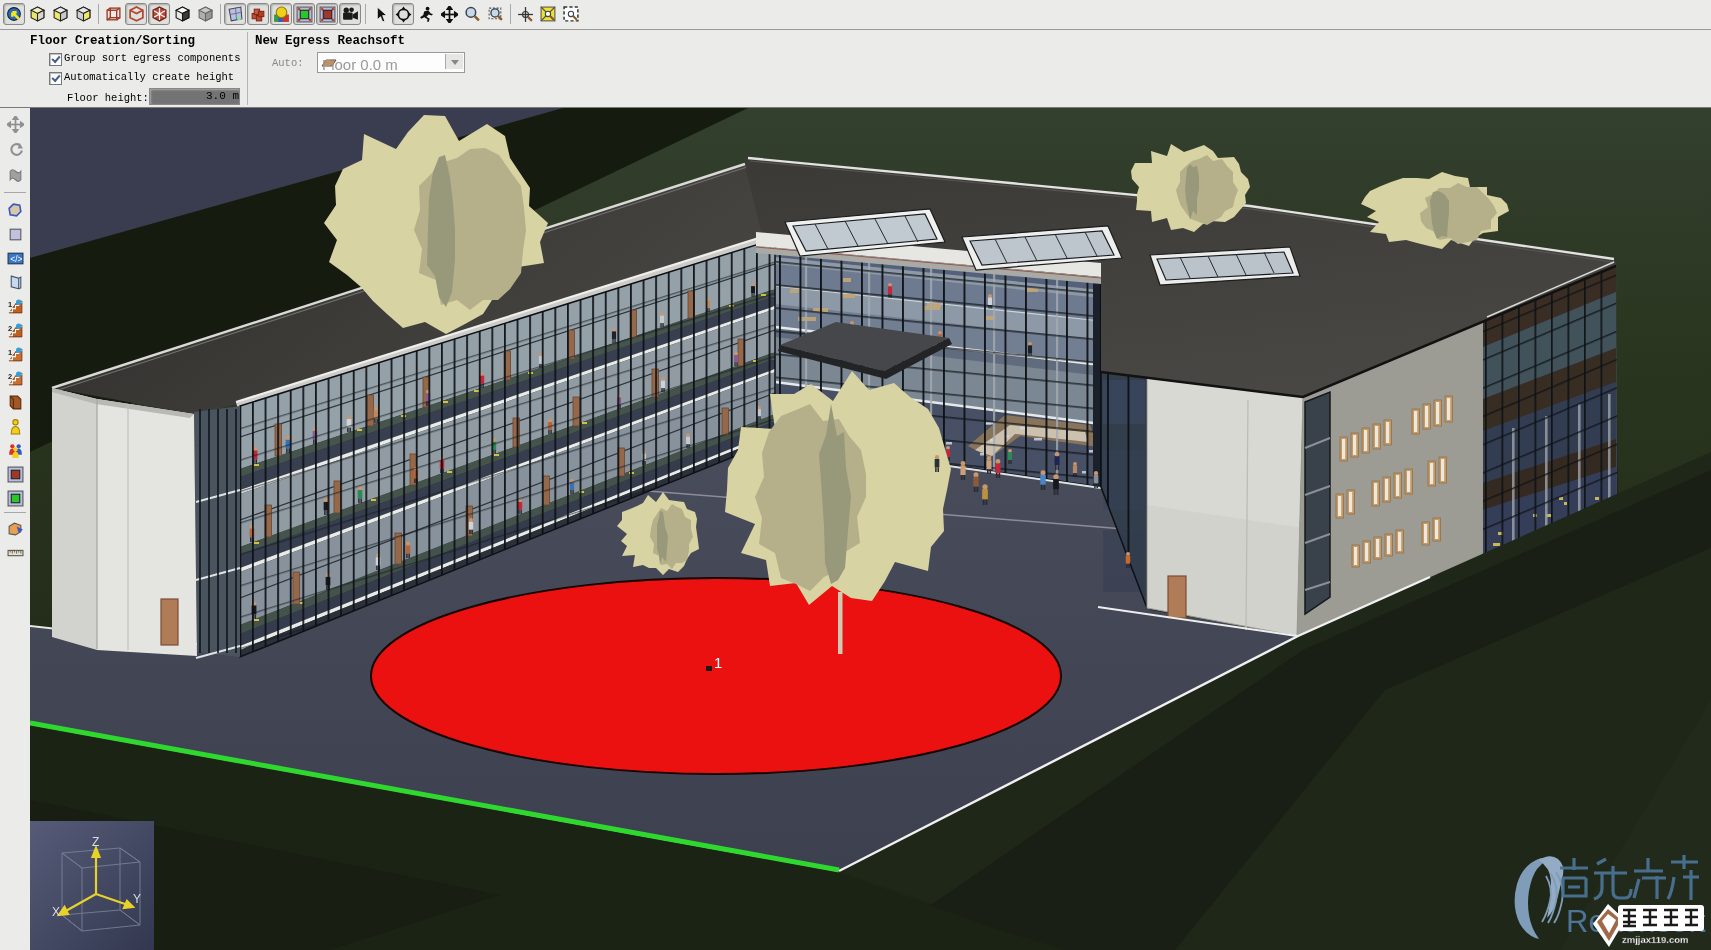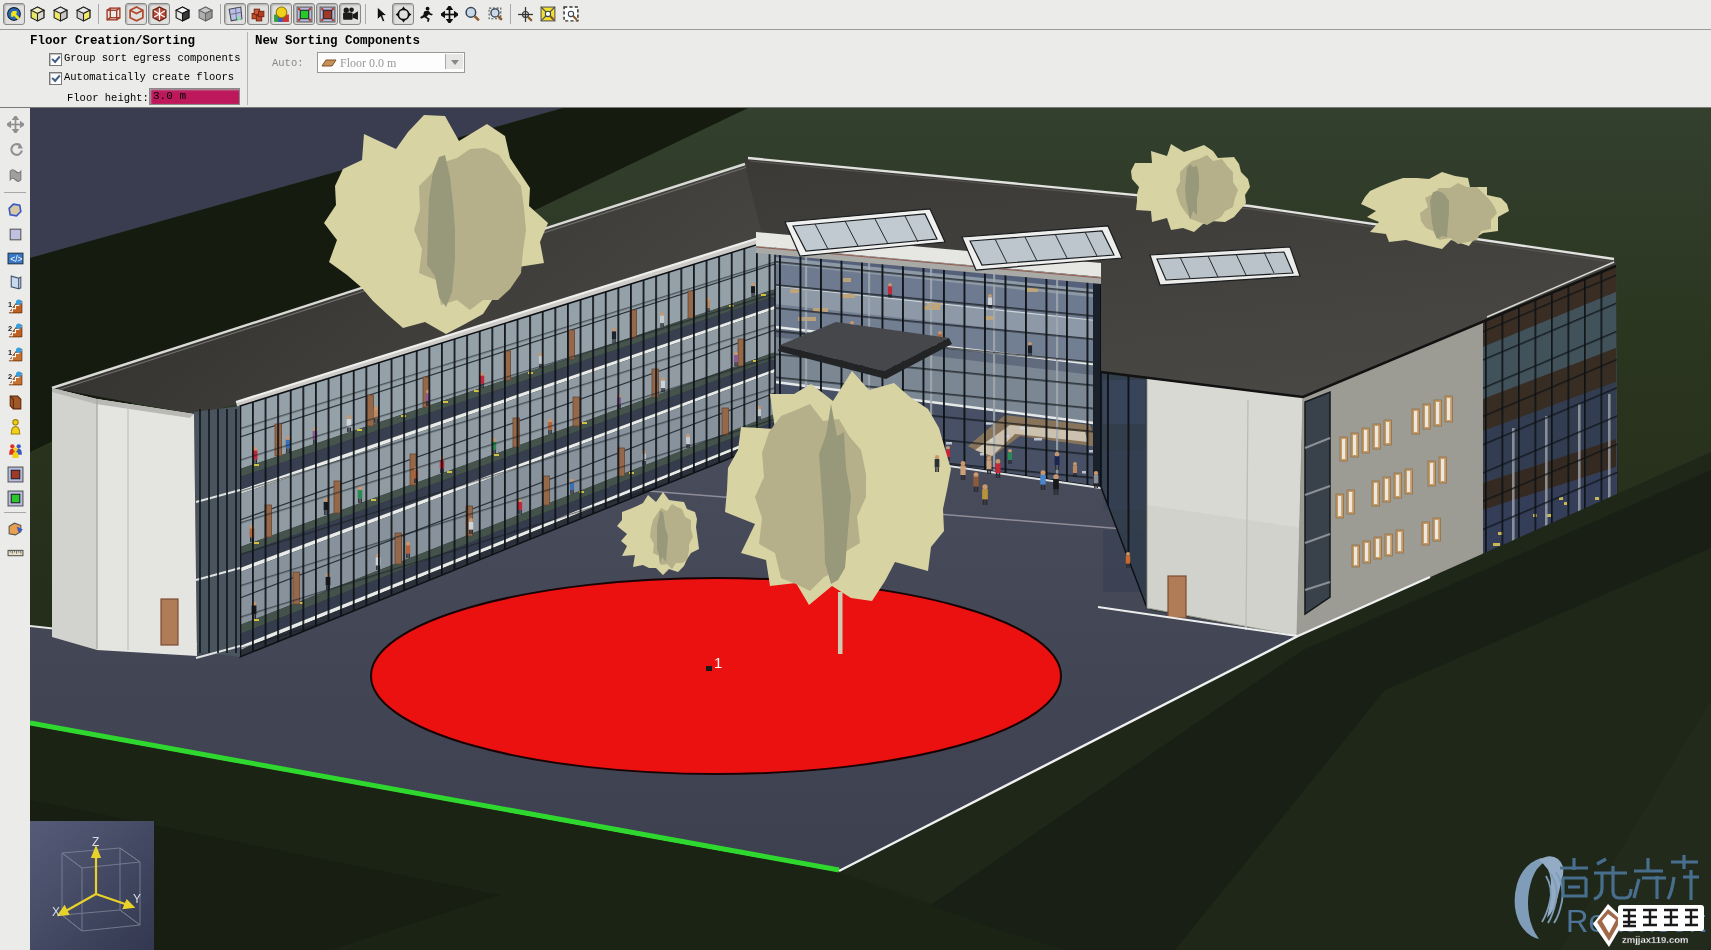--- a/index.html
+++ b/index.html
@@ -1,24 +1,24 @@
 <!DOCTYPE html>
 <html><head><meta charset="utf-8"><style>
 html,body{margin:0;padding:0;width:1711px;height:950px;overflow:hidden;background:#ebebe9;font-family:"Liberation Sans",sans-serif;}
-#app{position:relative;width:1711px;height:950px;}
+#app{position:relative;width:1711px;height:950px;text-align:right;}
 #topbar{position:absolute;left:0;top:0;width:1711px;height:29px;background:#ebebe9;border-bottom:1px solid #9a9a9a;}
 .tbtn{position:absolute;top:3px;width:22px;height:22px;display:flex;align-items:center;justify-content:center;}
 .tbtn.sel{border:1px solid #888;border-radius:3px;background:#e0e0de;box-shadow:inset 1px 1px 2px rgba(0,0,0,0.25);width:20px;height:20px;}
 .tsep{position:absolute;top:4px;width:1px;height:20px;background:#a8a8a8;}
 #panel{position:absolute;left:0;top:30px;width:1711px;height:77px;background:#ebebe9;border-bottom:2px solid #7a7a7a;}
 .ptitle{font-family:"Liberation Mono",monospace;font-weight:bold;font-size:12.5px;color:#000;position:absolute;}
 .plab{font-family:"Liberation Mono",monospace;font-size:10.5px;color:#000;position:absolute;}
 .cb{position:absolute;width:11px;height:11px;background:#fff;border:1px solid #777;box-shadow:inset 1px 1px 1px #bbb;}
 .cb:after{content:"";position:absolute;left:1.5px;top:1.5px;width:6px;height:3px;border-left:2px solid #44618c;border-bottom:2px solid #44618c;transform:rotate(-48deg);}
-#fh{position:absolute;left:149px;top:58px;width:86px;height:14px;background:#be185d;border:1px solid #888;box-shadow:inset 1px 1px 2px #aaa;font-family:"Liberation Mono",monospace;font-size:11px;padding:1px 0 0 3px;}
+#fh{position:absolute;left:149px;top:58px;width:86px;height:14px;background:#737373;border:1px solid #888;box-shadow:inset 1px 1px 2px #aaa;font-family:"Liberation Mono",monospace;font-size:11px;padding:1px 0 0 3px;}
 #grp{position:absolute;left:317px;top:22px;width:146px;height:19px;background:#fdfdfd;border:1px solid #999;}
 #grp .arr{position:absolute;right:1px;top:1px;width:17px;height:15px;background:#e6e6e4;border-left:1px solid #aaa;}
 #grp .arr:after{content:"";position:absolute;left:5px;top:6px;border:4px solid transparent;border-top:5px solid #888;}
 .psep{position:absolute;top:2px;width:1px;height:73px;background:#b5b5b5;}
 #leftbar{position:absolute;left:0;top:108px;width:30px;height:842px;background:#ebebe9;border-right:1px solid #9a9a9a;}
 .lbtn{position:absolute;left:4px;width:22px;height:22px;display:flex;align-items:center;justify-content:center;}
 .lsep{position:absolute;left:4px;width:22px;height:1px;background:#a8a8a8;}
 #scene{position:absolute;left:30px;top:108px;}
 </style></head><body>
 <div id="app">
@@ -225,31 +225,31 @@
           <circle cx="7.5" cy="7.5" r="2.5" fill="#fff" stroke="#345"></circle>
           <line x1="9.5" y1="9.5" x2="13" y2="13" stroke="#8a5a2a" stroke-width="2"></line>
         </svg>
       </div>
     </div>
 <div id="panel">
 <div class="ptitle" style="left:30px;top:4px">Floor Creation/Sorting</div>
 <div class="cb" style="left:49px;top:23px"></div>
 <div class="plab" style="left:64px;top:22px">Group sort egress components</div>
 <div class="cb" style="left:49px;top:42px"></div>
-<div class="plab" style="left:64px;top:41px">Automatically create floors</div>
+<div class="plab" style="left:64px;top:41px">Automatically create height</div>
 <div class="plab" style="left:67px;top:62px">Floor height:</div>
 <div id="fh">3.0 m</div>
 <div class="psep" style="left:247px"></div>
-<div class="ptitle" style="left:255px;top:4px">New Sorting Components</div>
+<div class="ptitle" style="left:255px;top:4px">New Egress Reachsoft</div>
 <div class="plab" style="left:272px;top:27px;color:#888">Auto:</div>
 <div id="grp">
         <svg width="16" height="12" style="position:absolute;left:3px;top:4px">
           <polygon points="1,9 5,3 15,3 11,9" fill="#c89058" stroke="#7a5028"></polygon>
         </svg>
-        <span style="position:absolute;left:22px;top:3px;font-family:Liberation Serif, serif;font-size:12px;color:#999">Floor 0.0 m</span>
+        <span style="position:absolute;left:4px;top:3px;font-family:Liberation Sans, sans-serif;font-size:15px;color:#999">Floor 0.0 m</span>
         <div class="arr"></div>
       </div>
 </div>
 <div id="leftbar">
       <div class="lbtn" style="top:5px">
         <svg width="17" height="17" viewBox="0 0 16 16">
           <g stroke="#909090" stroke-width="1.6" fill="#909090">
             <line x1="8" y1="2" x2="8" y2="14"></line>
             <line x1="2" y1="8" x2="14" y2="8"></line>
             <polygon points="8,0 6,3 10,3"></polygon>

